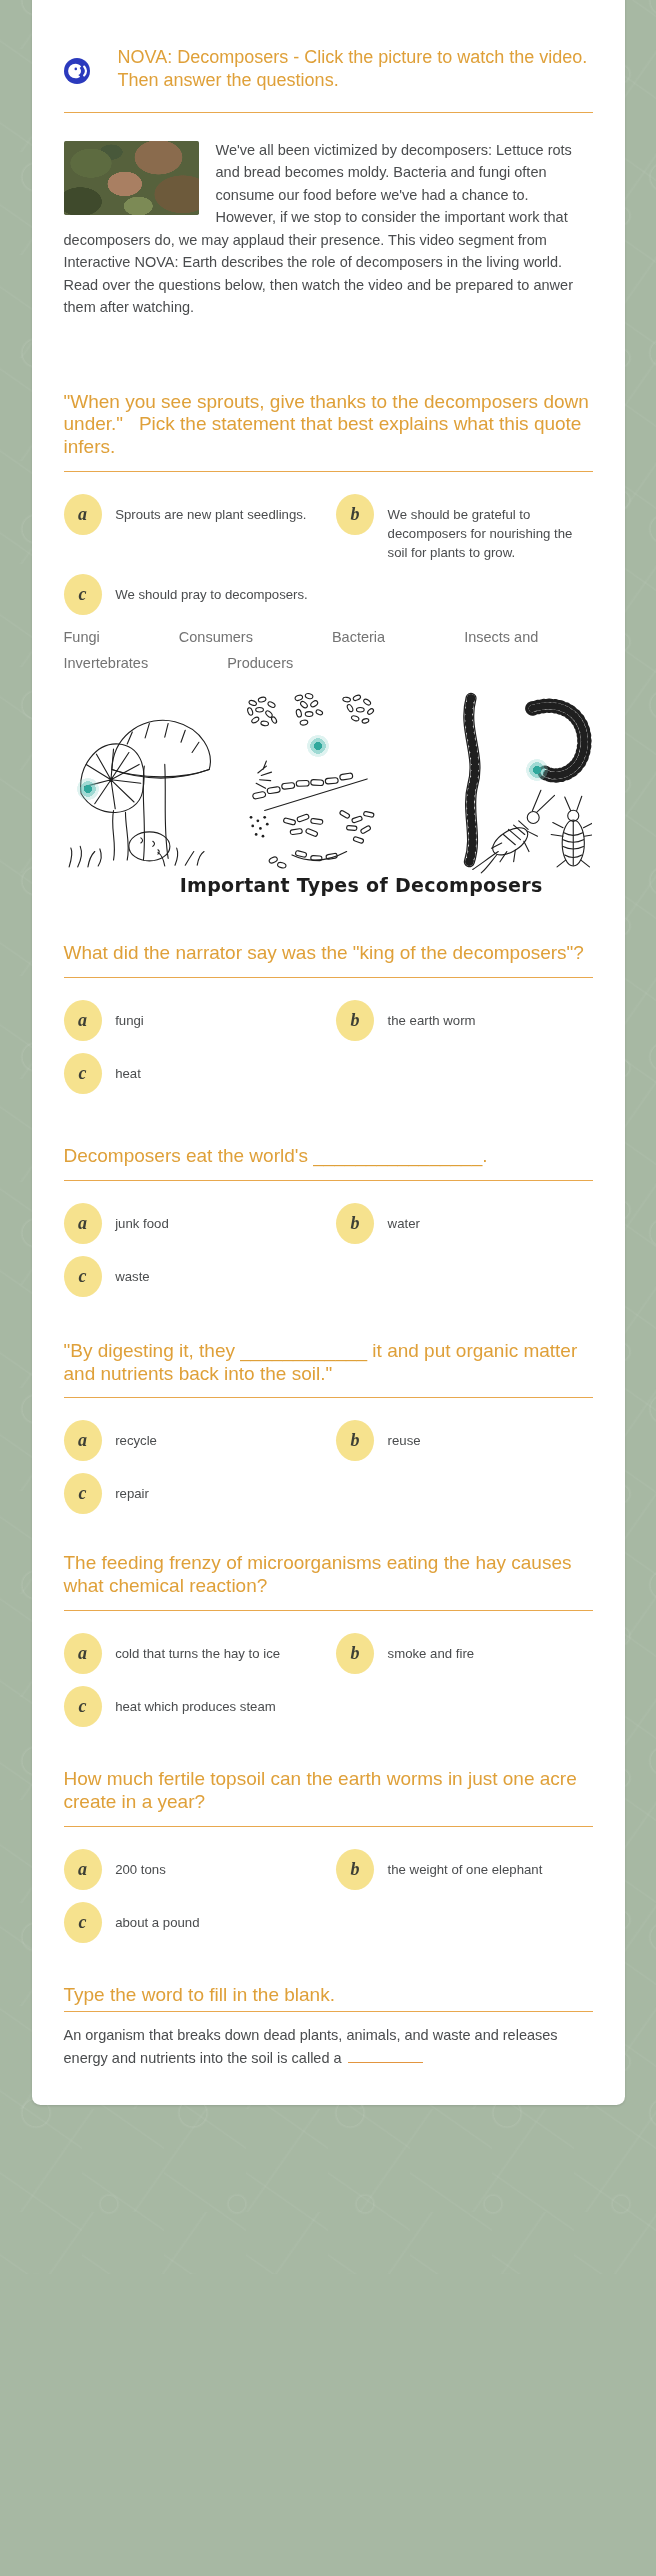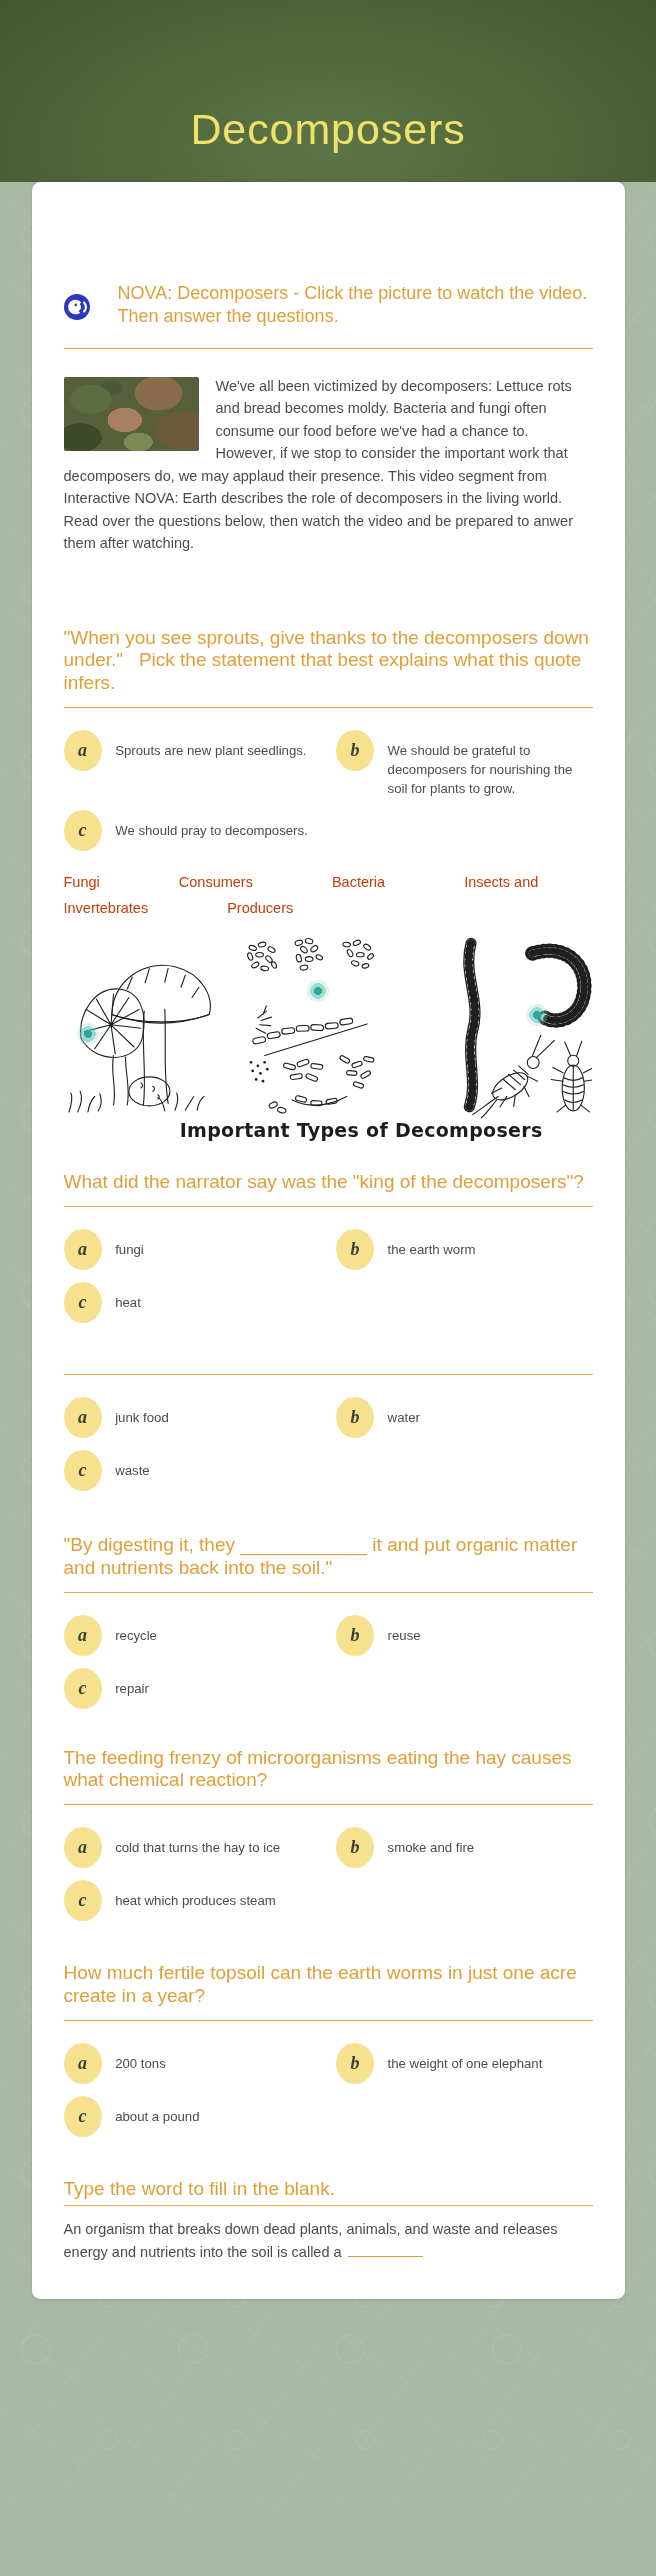--- a/index.html
+++ b/index.html
@@ -66,40 +66,40 @@
       radial-gradient(51px 34px at 88% 72%, #6d5a3b 0 55%, transparent 56%),
       radial-gradient(39px 26px at 12% 82%, #3f4a2c 0 55%, transparent 56%),
       radial-gradient(26px 17px at 55% 88%, #7c8a55 0 55%, transparent 56%),
       radial-gradient(20.5px 13.7px at 35% 15%, #48583a 0 55%, transparent 56%),
       #56613c;
   }
   .body-text { margin:0; font-size:14.5px; line-height:1.55; color:#4a4c4e; }
   
   .question { }
   .q-m0 { margin-top:72px; }
-  .q-m1 { margin-top:30px; }
+  .q-m1 { margin-top:46px; }
   .q-m2 { margin-top:51px; }
   .q-m3 { margin-top:43px; }
   .q-m4 { margin-top:38px; }
   .q-m5 { margin-top:41px; }
   .options {
     margin-top:22px;
     display:grid; grid-template-columns:51.5% 48.5%; row-gap:12px;
   }
   .option { display:flex; gap:13.7px; align-items:flex-start; cursor:pointer; }
   .badge {
     flex:none; width:38px; height:41px; border-radius:50%;
     background:#f6e28e; color:#3d3f35;
     display:flex; align-items:center; justify-content:center;
     font-family:"Liberation Serif", serif; font-style:italic; font-weight:700; font-size:18px;
   }
   .opt-label { font-size:13.2px; color:#4a4c4e; line-height:1.45; padding-top:11px; max-width:197px; }
   
   .instructions { margin:85px 0 0; font-size:14.5px; line-height:1.55; color:#4a4c4e; }
-  .word-list { margin-top:19px; width:504px; font-size:14.5px; line-height:1.78; color:#c2410c; }
+  .word-list { margin-top:10px; width:504px; font-size:14.5px; line-height:1.78; color:#737373; }
   .word-list .wl { margin-right:79px; }
   .word-list .wl:last-child { margin-right:0; }
   .illustration { position:relative; margin-top:8.5px; width:528px; height:181px; display:flex; align-items:flex-start; }
   .panel { flex:none; }
   .p-bacteria { margin-left:23px; }
   .p-insects { margin-left:68px; }
   .dot {
     position:absolute; width:22px; height:22px; border-radius:50%; cursor:pointer;
     background:radial-gradient(circle, #2fa89c 0 4.3px, rgba(95,193,183,.6) 4.3px 7.7px, rgba(139,211,202,.28) 7.7px 11px, transparent 11px);
     transform:translate(-50%,-50%);
@@ -121,23 +121,20 @@
     display:inline-block; width:75px; height:13.7px; margin-left:6.8px;
     border-bottom:1.3px solid #e2953f; cursor:text; vertical-align:baseline;
   }
   svg .ln { fill:none; stroke:#1f1f1f; stroke-width:1.3; stroke-linecap:round; stroke-linejoin:round; }
 </style>
 </head>
 <body>
 
 <div class="page">
 
-  <header class="chalk-header">
-    <h1 class="page-title">Decomposers</h1>
-  </header>
 
   <div class="stripe"></div>
 
   <div class="content-bg">
     <main class="card">
 
       <section>
         <div class="sec-head">
           <span class="pbs">
             <svg width="26" height="26" viewBox="0 0 30 30">
@@ -313,20 +310,21 @@
             <span class="opt-label">the earth worm</span>
           </div>
           <div class="option">
             <span class="badge">c</span>
             <span class="opt-label">heat</span>
           </div>
         </div>
       </section>
 
       <section class="question q-m2">
+        <h3 class="q-heading">Decomposers eat the world's ________________.</h3>
         <hr class="rule">
         <div class="options">
           <div class="option">
             <span class="badge">a</span>
             <span class="opt-label">junk food</span>
           </div>
           <div class="option">
             <span class="badge">b</span>
             <span class="opt-label">water</span>
           </div>

